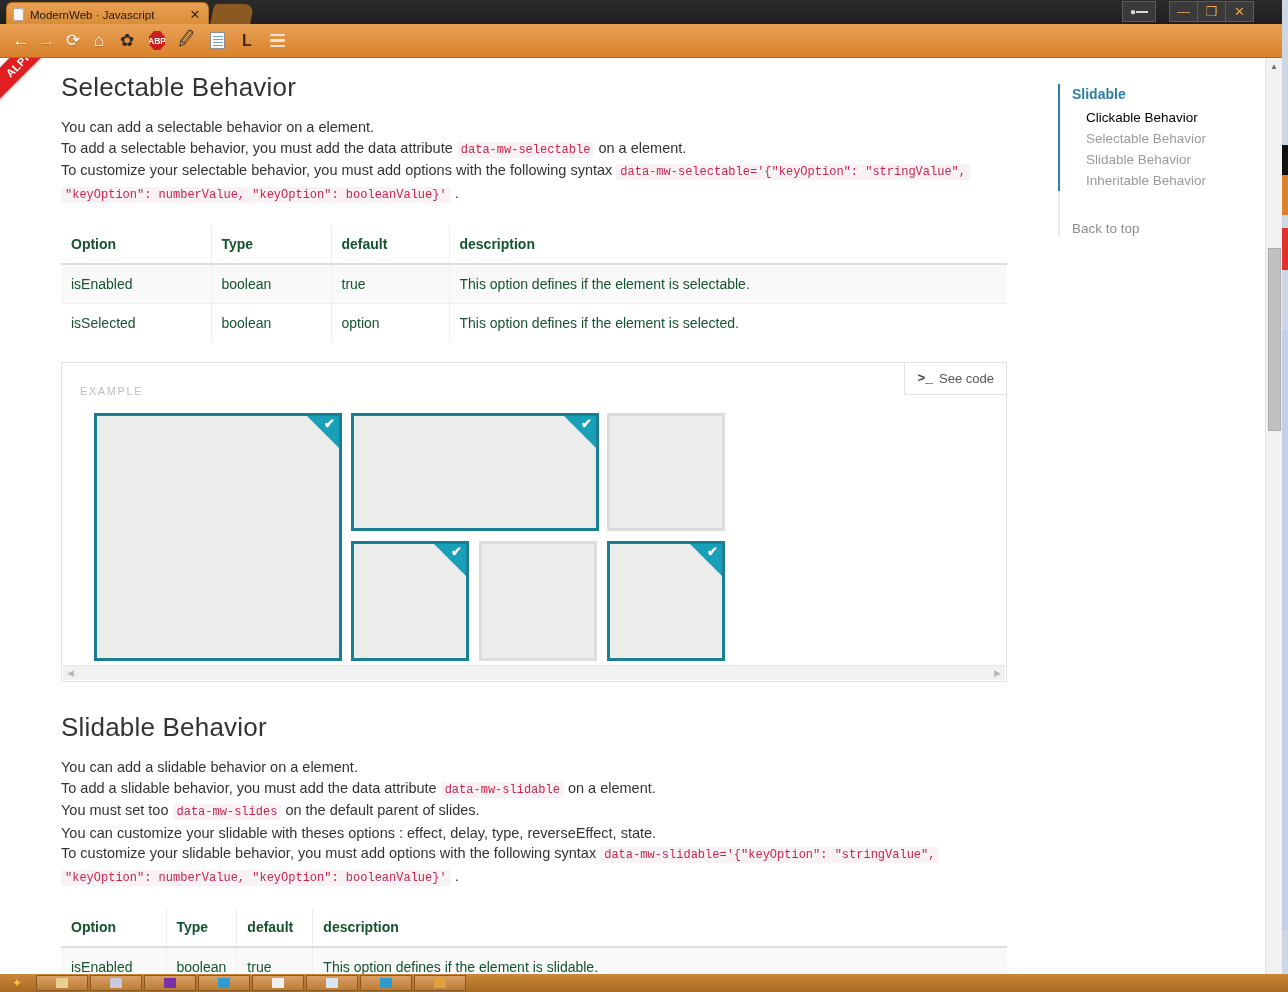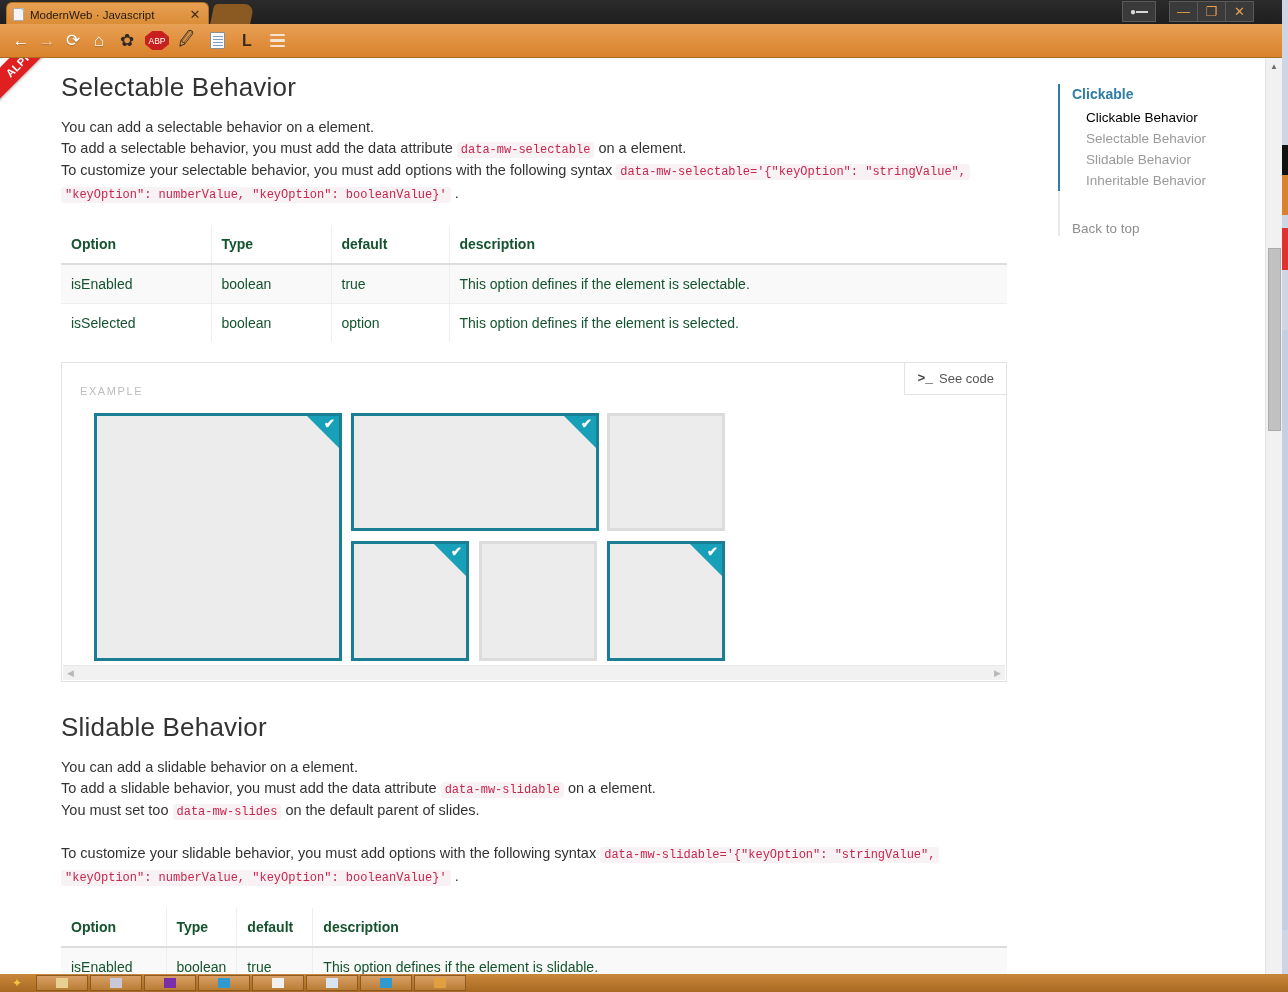--- a/index.html
+++ b/index.html
@@ -110,22 +110,22 @@
   }
   #urlbar .url-text { font-size: 13.5px; color: #222; white-space: nowrap; }
   #urlbar .url-text .path { color: #999; }
   #urlbar .star { margin-left: auto; color: #b8b8b8; font-size: 15px; cursor: pointer; }
   .ext-icon {
     width: 30px; height: 26px; display: flex; align-items: center; justify-content: center;
     cursor: pointer; flex: none;
   }
   .gear { color:#2e2b27; font-size:17px; }
   .abp {
-    width: 24px; height: 19px; background: #c8201f; color: #fff;
-    font-size: 8.5px; font-weight: normal; display:flex; align-items:center;
+    width: 16px; height: 19px; background: #c8201f; color: #fff;
+    font-size: 8.5px; font-weight: bold; display:flex; align-items:center;
     justify-content:center; border-radius: 3px;
     clip-path: polygon(30% 0,70% 0,100% 30%,100% 70%,70% 100%,30% 100%,0 70%,0 30%);
   }
   .pipette { color:#2b2b2b; font-size:16px; transform: rotate(-8deg); }
   .notepad {
     width: 15px; height: 17px; background: #fafafa; border: 1px solid #8e8e8e;
     border-radius: 1px; position: relative; overflow:hidden;
   }
   .notepad:before{
     content:''; position:absolute; left:2px; top:3px; width:10px; height:1px;
@@ -438,21 +438,21 @@
         <h1 class="section-title" style="margin-top:30px">Slidable Behavior</h1>
 
         <p class="para">
           <span>You can add a slidable behavior on a element.</span><br>
           <span>To add a slidable behavior, you must add the data attribute</span>
           <code class="inline">data-mw-slidable</code>
           <span>on a element.</span><br>
           <span>You must set too</span>
           <code class="inline">data-mw-slides</code>
           <span>on the default parent of slides.</span><br>
-          <br>
+          <span>You can customize your slidable with theses options : effect, delay, type, reverseEffect, state.</span><br>
           <span>To customize your slidable behavior, you must add options with the following syntax</span>
           <code class="inline">data-mw-slidable='{"keyOption": "stringValue",</code><br>
           <code class="inline">"keyOption": numberValue, "keyOption": booleanValue}'</code>
           <span>.</span>
         </p>
 
         <table class="opt t2">
           <thead>
             <tr>
               <th>Option</th>
@@ -469,21 +469,21 @@
               <td>This option defines if the element is slidable.</td>
             </tr>
 
           </tbody>
         </table>
 
       </div>
 
       <div id="sidenav">
         <div class="nav-top">
-          <div class="item-l1">Clickable</div>
+          <div class="item-l1">Slidable</div>
           <ul>
             <li class="active">Clickable Behavior</li>
             <li class="muted">Selectable Behavior</li>
             <li class="muted">Slidable Behavior</li>
             <li class="muted">Inheritable Behavior</li>
           </ul>
         </div>
         <div class="back-top">Back to top</div>
       </div>
 

